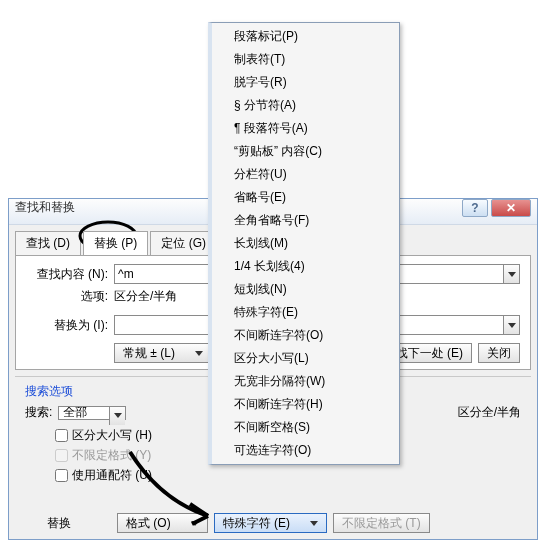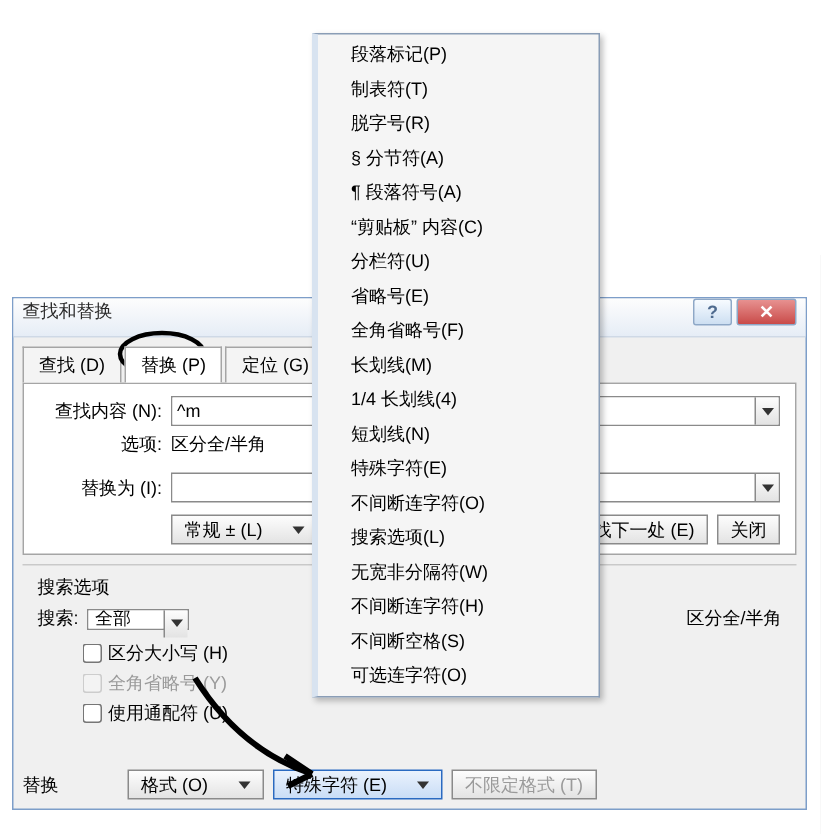--- a/index.html
+++ b/index.html
@@ -28,29 +28,29 @@
 .combo input { flex: 1; border: none; height: 18px; padding: 0 3px; font-size: 12px; outline: none; }
 .combo .ddbtn, .ddbtn { width: 16px; height: 18px; border-left: 1px solid #8a8a8a; display: flex; align-items: center; justify-content: center; background: linear-gradient(#fdfdfd,#e3e3e3); }
 .tri { width: 0; height: 0; border-left: 4px solid transparent; border-right: 4px solid transparent; border-top: 5px solid #333; }
 
 .opts-label { width: 88px; text-align: right; padding-right: 6px; }
 .btnrow { display: flex; gap: 6px; margin-top: 8px; }
 .btn { padding: 2px 8px; border: 1px solid #8a8a8a; background: linear-gradient(#fdfdfd,#e3e3e3); display: inline-flex; align-items: center; gap: 20px; height: 20px; }
 .btn.disabled { color: #9a9a9a; }
 
 .group { margin: 6px 6px 0; border-top: 1px solid #c9c9c9; padding: 6px 10px 0; }
-.group-title { color: #000000; margin-bottom: 4px; }
+.group-title { color: #1d4ed8; margin-bottom: 4px; }
 .chk { display: flex; align-items: center; gap: 4px; margin-bottom: 3px; padding-left: 30px; }
 .chk input { margin: 0; }
 .chk.dis { color: #9a9a9a; }
 .small-combo { display: inline-flex; border: 1px solid #8a8a8a; height: 14px; background: #fff; }
 .small-combo input { width: 50px; border: none; padding: 0 4px; outline: none; }
 
 .bottom { position: absolute; left: 6px; right: 6px; bottom: 6px; display: flex; align-items: center; gap: 6px; }
-.bottom .lbl2 { margin-right: 40px; }
+.bottom .lbl2 { margin-right: 40px; margin-left: 32px; }
 
 .popup {
   position: absolute; left: 208px; top: 22px; width: 192px;
   background: #f5f5f5; border: 1px solid #8a9db6; border-left: 4px solid #d8e3f0;
   box-shadow: 2px 2px 4px rgba(0,0,0,0.25); z-index: 50; padding: 2px 0;
 }
 .popup .mi { padding: 3px 12px 3px 22px; white-space: nowrap; }
 
 .ann { position: absolute; pointer-events: none; }
 .ann svg { overflow: visible; }
@@ -127,21 +127,21 @@
       </div>
       <div style="flex:1"></div>
       <span>区分全/半角</span>
     </div>
     <label class="chk">
         <input type="checkbox" style="">
         <span>区分大小写 (H)</span>
       </label>
     <label class="chk dis">
         <input type="checkbox" disabled="" style="">
-        <span>全角省略号 (Y)</span>
+        <span>不限定格式 (Y)</span>
       </label>
     <label class="chk">
         <input type="checkbox" style="">
         <span>使用通配符 (U)</span>
       </label>
   </div>
 
   <div class="bottom">
     <span class="lbl2">替换</span>
     <div class="btn">
@@ -166,21 +166,21 @@
     <div class="mi">¶ 段落符号(A)</div>
     <div class="mi">“剪贴板” 内容(C)</div>
     <div class="mi">分栏符(U)</div>
     <div class="mi">省略号(E)</div>
     <div class="mi">全角省略号(F)</div>
     <div class="mi">长划线(M)</div>
     <div class="mi">1/4 长划线(4)</div>
     <div class="mi">短划线(N)</div>
     <div class="mi">特殊字符(E)</div>
     <div class="mi">不间断连字符(O)</div>
-    <div class="mi">搜索选项(L)</div>
+    <div class="mi">区分大小写(L)</div>
     <div class="mi">无宽非分隔符(W)</div>
     <div class="mi">不间断连字符(H)</div>
     <div class="mi">不间断空格(S)</div>
     <div class="mi">可选连字符(O)</div>
   </div>
 
 <div class="ann" style="left:78px; top:218px;">
   <svg width="70" height="36">
       <ellipse cx="30" cy="18" rx="28" ry="14" fill="none" stroke="#000" stroke-width="3"></ellipse>
     </svg>

